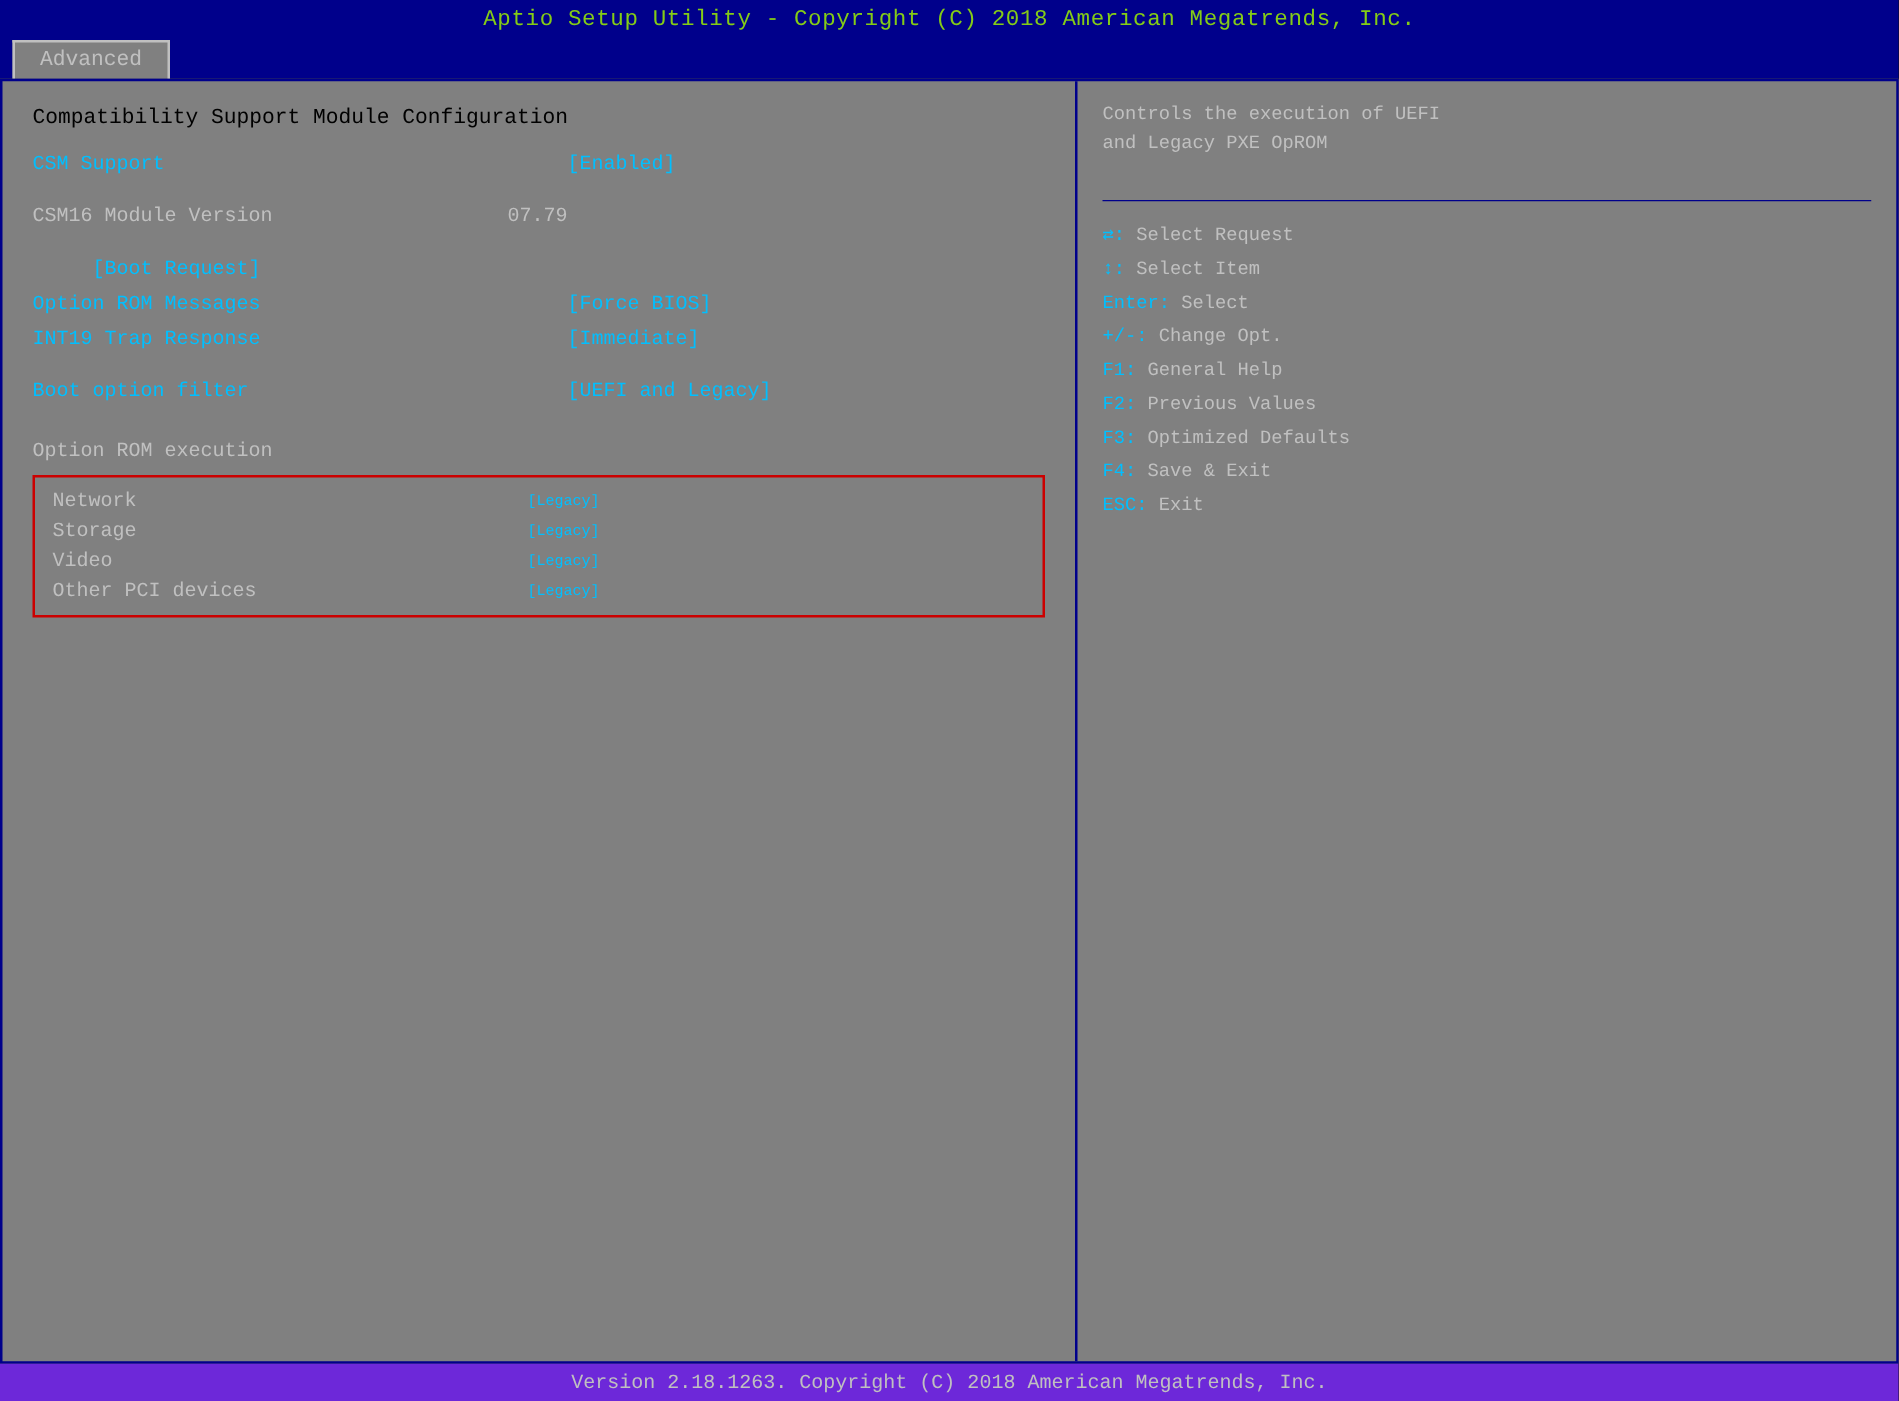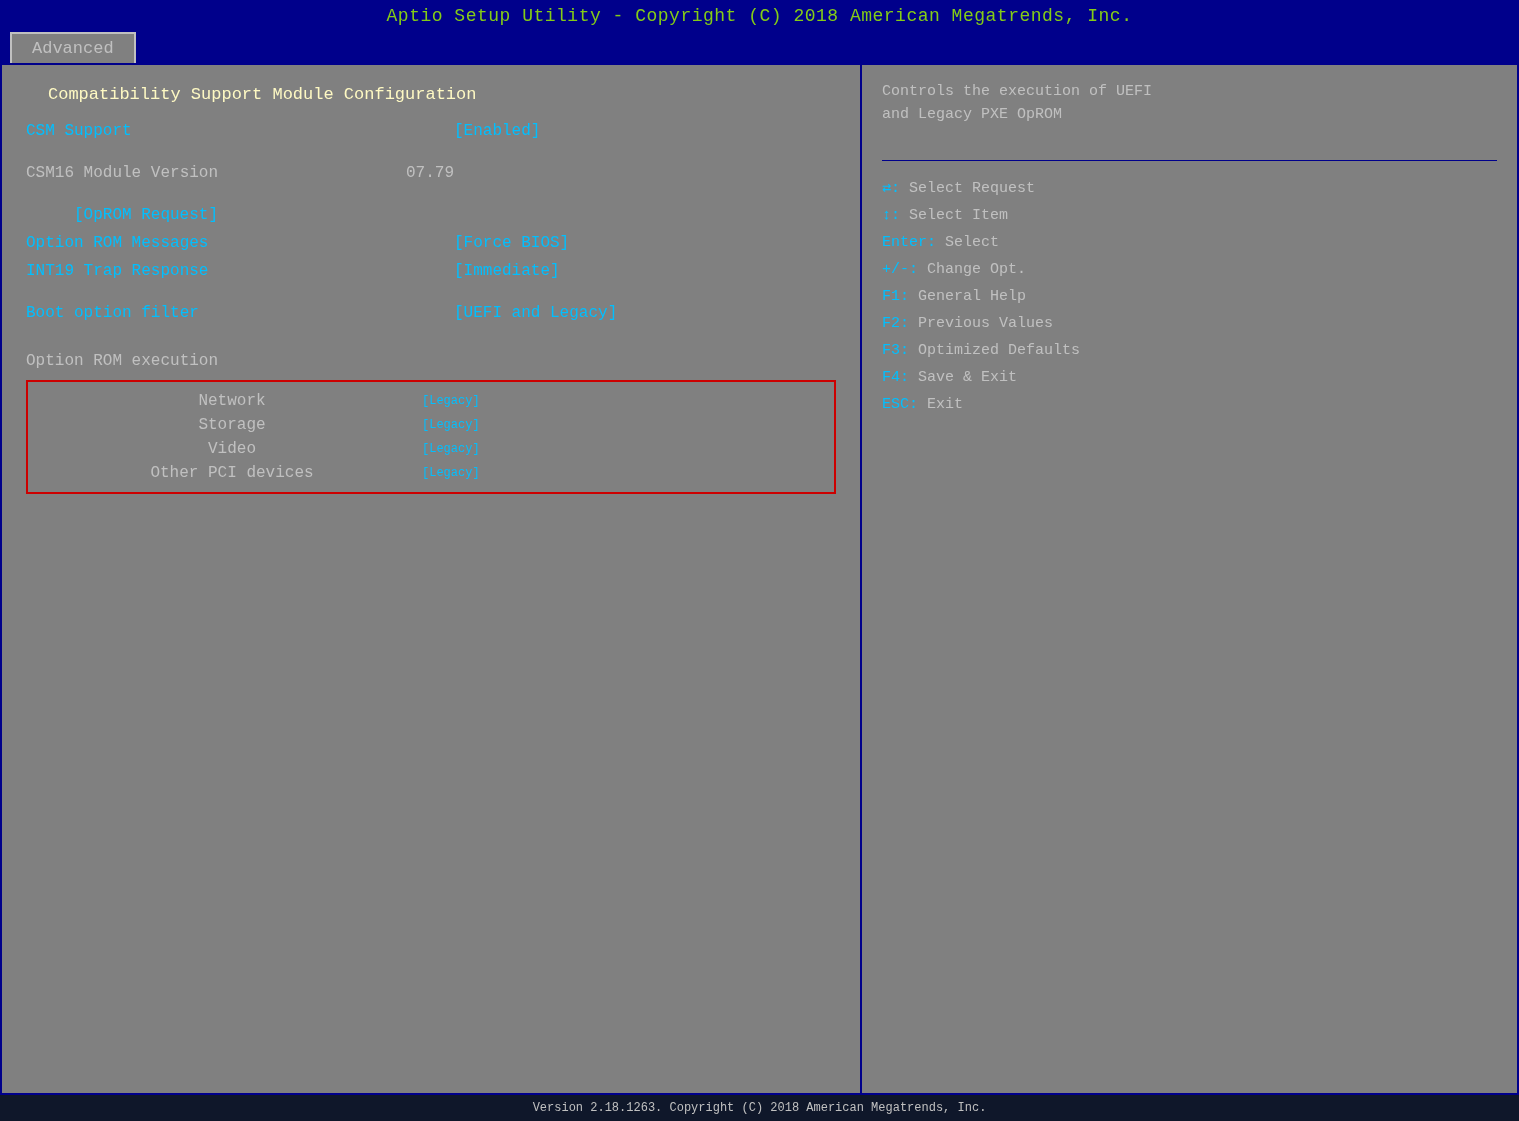--- a/index.html
+++ b/index.html
@@ -55,24 +55,23 @@
       flex-direction: column;
       gap: 0;
     }
     .right-panel {
       flex: 1;
       padding: 16px 20px;
       display: flex;
       flex-direction: column;
     }
     .section-title {
-      color: #fef9c3;
+      color: #000000;
       font-size: 17px;
       margin-bottom: 18px;
-      margin-left: 22px;
     }
     .setting-row {
       display: flex;
       align-items: flex-start;
       margin-bottom: 10px;
     }
     .setting-label {
       color: #00bfff;
       font-size: 16px;
       flex: 0 0 380px;
@@ -98,21 +97,20 @@
       margin-bottom: 8px;
     }
     .highlighted-box {
       border: 2px solid #cc0000;
       padding: 10px 14px;
       margin-top: 2px;
       display: flex;
       flex-direction: column;
       gap: 6px;
       background: #808080;
-      text-align: center;
     }
     .highlighted-row {
       display: flex;
       align-items: center;
     }
     .highlighted-label {
       color: #c0c0c0;
       font-size: 16px;
       flex: 0 0 380px;
     }
@@ -133,25 +131,25 @@
     }
     .key-help {
       color: #c0c0c0;
       font-size: 15px;
       line-height: 1.8;
     }
     .key-help span.key {
       color: #00bfff;
     }
     .footer {
-      background: #0f172a;
+      background: #6d28d9;
       color: #c0c0c0;
       text-align: center;
       padding: 6px 0;
-      font-size: 12px;
+      font-size: 16px;
     }
   </style>
 </head>
 <body>
 
 <div class="screen">
 
   <div class="title-bar">
     <span>Aptio Setup Utility - Copyright (C) 2018 American Megatrends, Inc.</span>
   </div>
@@ -175,21 +173,21 @@
       <div class="spacer"></div>
 
       <div class="setting-row">
         <span class="setting-label white">CSM16 Module Version</span>
         <span class="setting-value">07.79</span>
       </div>
 
       <div class="spacer"></div>
 
       <div class="setting-row">
-        <span class="setting-value blue-bracket">[OpROM Request]</span>
+        <span class="setting-value blue-bracket">[Boot Request]</span>
       </div>
 
       <div class="setting-row">
         <span class="setting-label">Option ROM Messages</span>
         <span class="setting-value blue-bracket">[Force BIOS]</span>
       </div>
 
       <div class="setting-row">
         <span class="setting-label">INT19 Trap Response</span>
         <span class="setting-value blue-bracket">[Immediate]</span>

